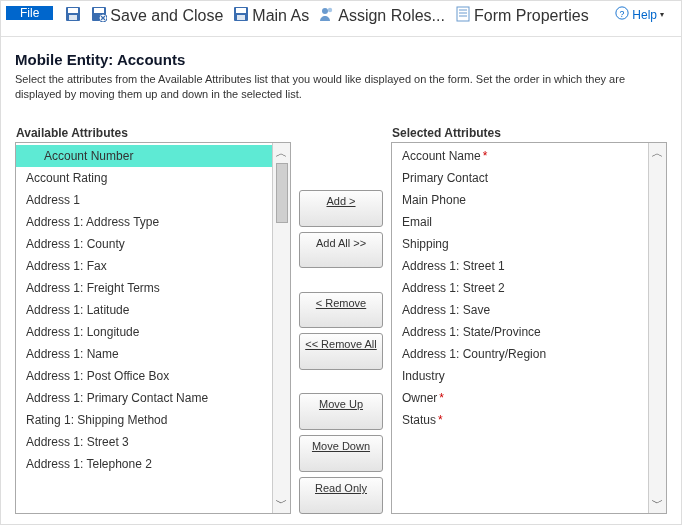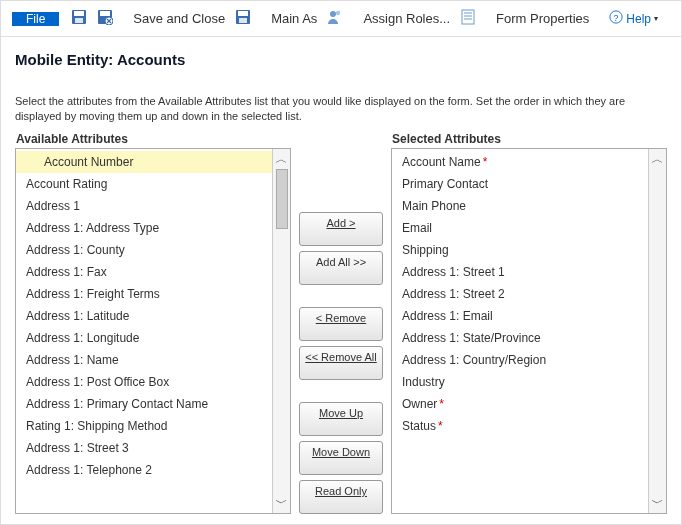--- a/index.html
+++ b/index.html
@@ -16,45 +16,45 @@
     border: 1px solid #ddd;
     box-shadow: 3px 3px 8px rgba(0,0,0,0.15);
     background: #fff;
     display: flex;
     flex-direction: column;
   }
   .toolbar {
     height: 36px;
     border-bottom: 1px solid #e0e0e0;
     display: flex;
-    align-items: center;
-    padding: 11px;
+    align-items: flex-start;
+    padding: 5px;
   }
   .file-tab {
     background: #0066cc;
     color: #fff;
     padding: 0 14px;
     display: flex;
     align-items: center;
     font-size: 12px;
     cursor: pointer;
   }
   .tb-items {
     display: flex;
     align-items: center;
     gap: 10px;
     padding-left: 12px;
     flex: 1;
   }
   .tb-item {
     display: flex;
     align-items: center;
-    gap: 20px;
-    cursor: pointer;
-    font-size: 13px;
+    gap: 3px;
+    cursor: pointer;
+    font-size: 16px;
     color: #333;
   }
   .tb-item svg { width: 16px; height: 16px; }
   .help {
     display: flex;
     align-items: center;
     gap: 3px;
     padding-right: 12px;
     cursor: pointer;
     color: #0066cc;
@@ -71,32 +71,32 @@
     font-size: 15px;
     font-weight: bold;
     color: #0f172a;
     margin-bottom: 4px;
   }
   .page-desc {
     font-size: 11px;
     color: #333;
     line-height: 1.35;
     margin-bottom: 8px;
-    margin-top: 22px;
   }
   .dual-list {
     display: flex;
     flex: 1;
     gap: 0;
     overflow: hidden;
   }
   .panel {
     display: flex;
     flex-direction: column;
     flex: 1;
+    margin-top: 16px;
   }
   .panel-title {
     font-weight: bold;
     font-size: 12px;
     margin-bottom: 2px;
     padding-left: 1px;
   }
   .listbox {
     border: 1px solid #aaa;
     flex: 1;
@@ -109,21 +109,21 @@
     overflow: hidden;
     padding: 2px 0;
   }
   .list-item {
     padding: 4px 10px;
     font-size: 12px;
     cursor: pointer;
     white-space: nowrap;
   }
   .list-item.selected {
-    background: #fef9c3;
+    background: #5eead4;
     padding-left: 28px;
   }
   .req { color: #c00; margin-left: 2px; }
   .scrollbar {
     width: 18px;
     background: #f4f4f4;
     border-left: 1px solid #ccc;
     display: flex;
     flex-direction: column;
     align-items: center;
@@ -296,21 +296,21 @@
         <div class="panel-title">Selected Attributes</div>
         <div class="listbox">
           <div class="list-inner" id="selected-list">
               <div class="list-item">Account Name<span class="req">*</span></div>
               <div class="list-item">Primary Contact</div>
               <div class="list-item">Main Phone</div>
               <div class="list-item">Email</div>
               <div class="list-item">Shipping</div>
               <div class="list-item">Address 1: Street 1</div>
               <div class="list-item">Address 1: Street 2</div>
-              <div class="list-item">Address 1: Email</div>
+              <div class="list-item">Address 1: Save</div>
               <div class="list-item">Address 1: State/Province</div>
               <div class="list-item">Address 1: Country/Region</div>
               <div class="list-item">Industry</div>
               <div class="list-item">Owner<span class="req">*</span></div>
               <div class="list-item">Status<span class="req">*</span></div>
             </div>
           <div class="scrollbar">
             <div class="scroll-arrow">︿</div>
             <div class="scroll-track"></div>
             <div class="scroll-arrow">﹀</div>

